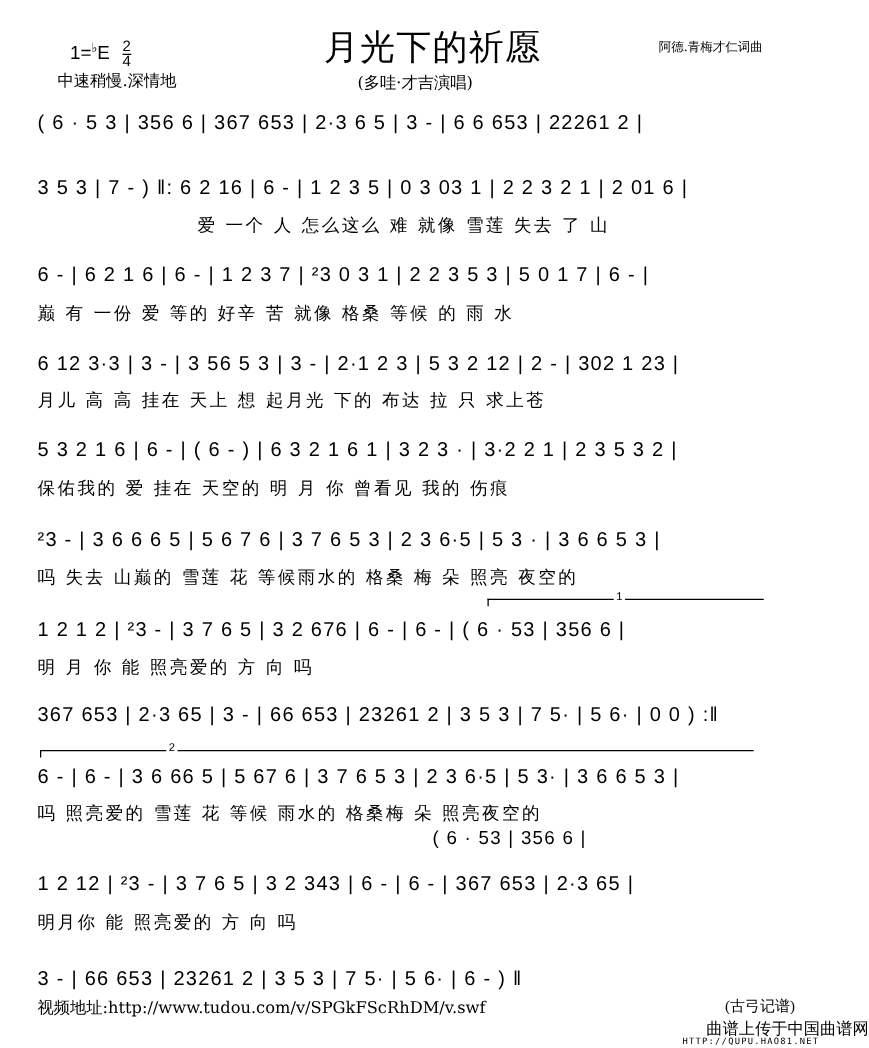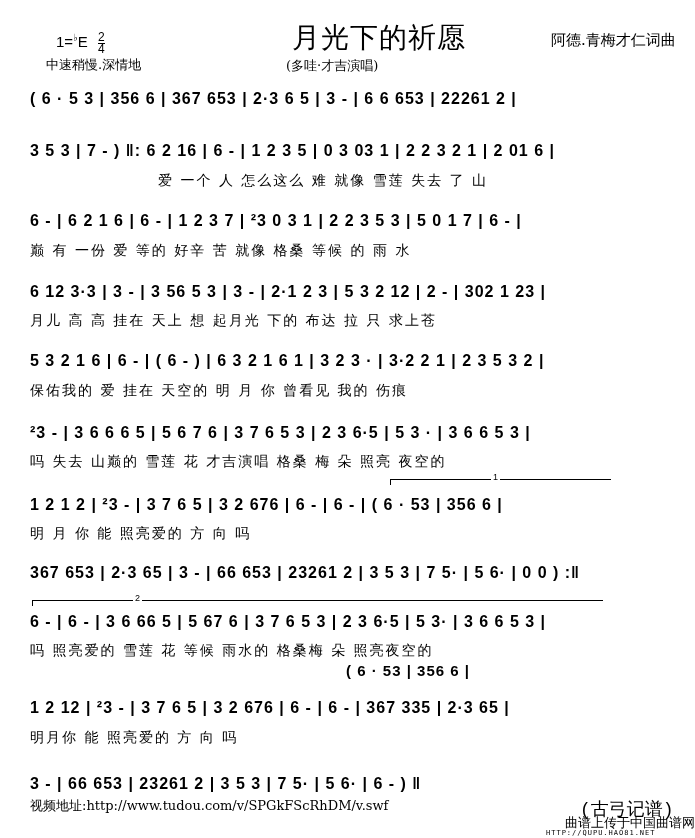--- a/index.html
+++ b/index.html
@@ -3,29 +3,29 @@
 <meta charset="utf-8">
 <style>
   html,body{margin:0;padding:0;background:#fff;}
   body{width:695px;height:838px;position:relative;overflow:hidden;font-family:"Liberation Sans","DejaVu Sans",sans-serif;color:#000;}
   .abs{position:absolute;white-space:nowrap;}
   .key{left:56px;top:32px;font-size:15px;}
   .key sup{font-size:10px;vertical-align:6px;}
   .timesig{display:inline-block;vertical-align:middle;text-align:center;font-size:12px;line-height:11px;margin-left:6px;}
   .timesig .n{display:block;border-bottom:1px solid #000;}
   .tempo{left:46px;top:56px;font-size:13px;font-family:"DejaVu Serif",serif;}
-  .title{left:259px;top:19px;font-size:28px;letter-spacing:1px;font-family:"DejaVu Sans",sans-serif;margin-left:33px;}
+  .title{left:259px;top:19px;font-size:28px;letter-spacing:1px;font-family:"DejaVu Sans",sans-serif;}
   .singer{left:286px;top:57px;font-size:13px;font-family:"DejaVu Serif",serif;}
-  .credit{left:527px;top:31px;font-size:15px;font-family:"DejaVu Serif",serif;margin-left:24px;}
-  .staff{position:absolute;left:30px;font-size:16px;font-weight:bold;letter-spacing:1px;font-family:"Liberation Sans",sans-serif;}
+  .credit{left:527px;top:31px;font-size:10px;font-family:"DejaVu Serif",serif;}
+  .staff{position:absolute;left:30px;font-size:16px;font-weight:normal;letter-spacing:1px;font-family:"Liberation Sans",sans-serif;}
   .lyr{position:absolute;left:30px;font-size:14px;font-family:"DejaVu Sans",sans-serif;letter-spacing:2px;}
   .volta{position:absolute;border-top:1px solid #000;border-left:1px solid #000;height:5px;}
   .volta span{position:absolute;top:-8px;font-size:9px;background:#fff;padding:0 2px;}
   .url{left:30px;top:797px;font-size:13px;font-family:"DejaVu Serif",serif;}
-  .scribe{left:580px;top:797px;font-size:18px;font-family:Liberation Mono, monospace;}
+  .scribe{left:580px;top:797px;font-size:12px;font-family:Liberation Serif, serif;}
   .wm1{left:565px;top:814px;font-size:13px;font-family:"DejaVu Sans",sans-serif;}
   .wm2{left:546px;top:829px;font-size:7px;letter-spacing:1px;font-family:"DejaVu Sans Mono",monospace;}
 </style>
 </head>
 <body>
 
 <div class="abs key">
   <span>1=</span><sup>♭</sup><span>E</span>
   <span class="timesig"><span class="n">2</span><span>4</span></span>
 </div>
@@ -42,38 +42,38 @@
 <div class="staff" style="top:212px">6 - | 6 2 1 6 | 6 - | 1 2 3 7 | ²3 0 3 1 | 2 2 3 5 3 | 5 0 1 7 | 6 - |</div>
 <div class="lyr" style="top:242px">巅 有 一份 爱 等的 好辛 苦 就像 格桑 等候 的 雨 水</div>
 
 <div class="staff" style="top:283px">6 12 3·3 | 3 - | 3 56 5 3 | 3 - | 2·1 2 3 | 5 3 2 12 | 2 - | 302 1 23 |</div>
 <div class="lyr" style="top:312px">月儿 高 高 挂在 天上 想 起月光 下的 布达 拉 只 求上苍</div>
 
 <div class="staff" style="top:352px">5 3 2 1 6 | 6 - | ( 6 - ) | 6 3 2 1 6 1 | 3 2 3 · | 3·2 2 1 | 2 3 5 3 2 |</div>
 <div class="lyr" style="top:382px">保佑我的 爱 挂在 天空的 明 月 你 曾看见 我的 伤痕</div>
 
 <div class="staff" style="top:424px">²3 - | 3 6 6 6 5 | 5 6 7 6 | 3 7 6 5 3 | 2 3 6·5 | 5 3 · | 3 6 6 5 3 |</div>
-<div class="lyr" style="top:453px">吗 失去 山巅的 雪莲 花 才吉演唱 格桑 梅 朵 照亮 夜空的</div>
+<div class="lyr" style="top:453px">吗 失去 山巅的 雪莲 花 等候雨水的 格桑 梅 朵 照亮 夜空的</div>
 
 <div class="volta" style="top:479px;left:390px;width:220px">
     <span style="left:100px">1</span>
   </div>
 <div class="staff" style="top:496px">1 2 1 2 | ²3 - | 3 7 6 5 | 3 2 676 | 6 - | 6 - | ( 6 · 53 | 356 6 |</div>
 <div class="lyr" style="top:525px">明 月 你 能 照亮爱的 方 向 吗</div>
 
 <div class="staff" style="top:564px">367 653 | 2·3 65 | 3 - | 66 653 | 23261 2 | 3 5 3 | 7 5· | 5 6· | 0 0 ) :‖</div>
 
 <div class="volta" style="top:600px;left:32px;width:570px">
     <span style="left:100px">2</span>
   </div>
 <div class="staff" style="top:613px">6 - | 6 - | 3 6 66 5 | 5 67 6 | 3 7 6 5 3 | 2 3 6·5 | 5 3· | 3 6 6 5 3 |</div>
 <div class="lyr" style="top:642px">吗 照亮爱的 雪莲 花 等候 雨水的 格桑梅 朵 照亮夜空的</div>
 <div class="staff" style="top:662px;left:346px;font-size:15px">( 6 · 53 | 356 6 |</div>
 
-<div class="staff" style="top:699px">1 2 12 | ²3 - | 3 7 6 5 | 3 2 676 | 6  - | 6  - | 367 335 | 2·3 65 |</div>
+<div class="staff" style="top:699px">1 2 12 | ²3 - | 3 7 6 5 | 3 2 343 | 6  - | 6  - | 367 653 | 2·3 65 |</div>
 <div class="lyr" style="top:729px">明月你 能 照亮爱的 方 向 吗</div>
 
 <div class="staff" style="top:775px">3 - | 66 653 | 23261 2 | 3 5 3 | 7 5· | 5 6· | 6 - ) ‖</div>
 
 <div class="abs url"><span>视频地址:</span><span>http://www.tudou.com/v/SPGkFScRhDM/v.swf</span></div>
 <div class="abs scribe">(古弓记谱)</div>
 <div class="abs wm1">曲谱上传于中国曲谱网</div>
 <div class="abs wm2">HTTP://QUPU.HAO81.NET</div>
 
 </body></html>

